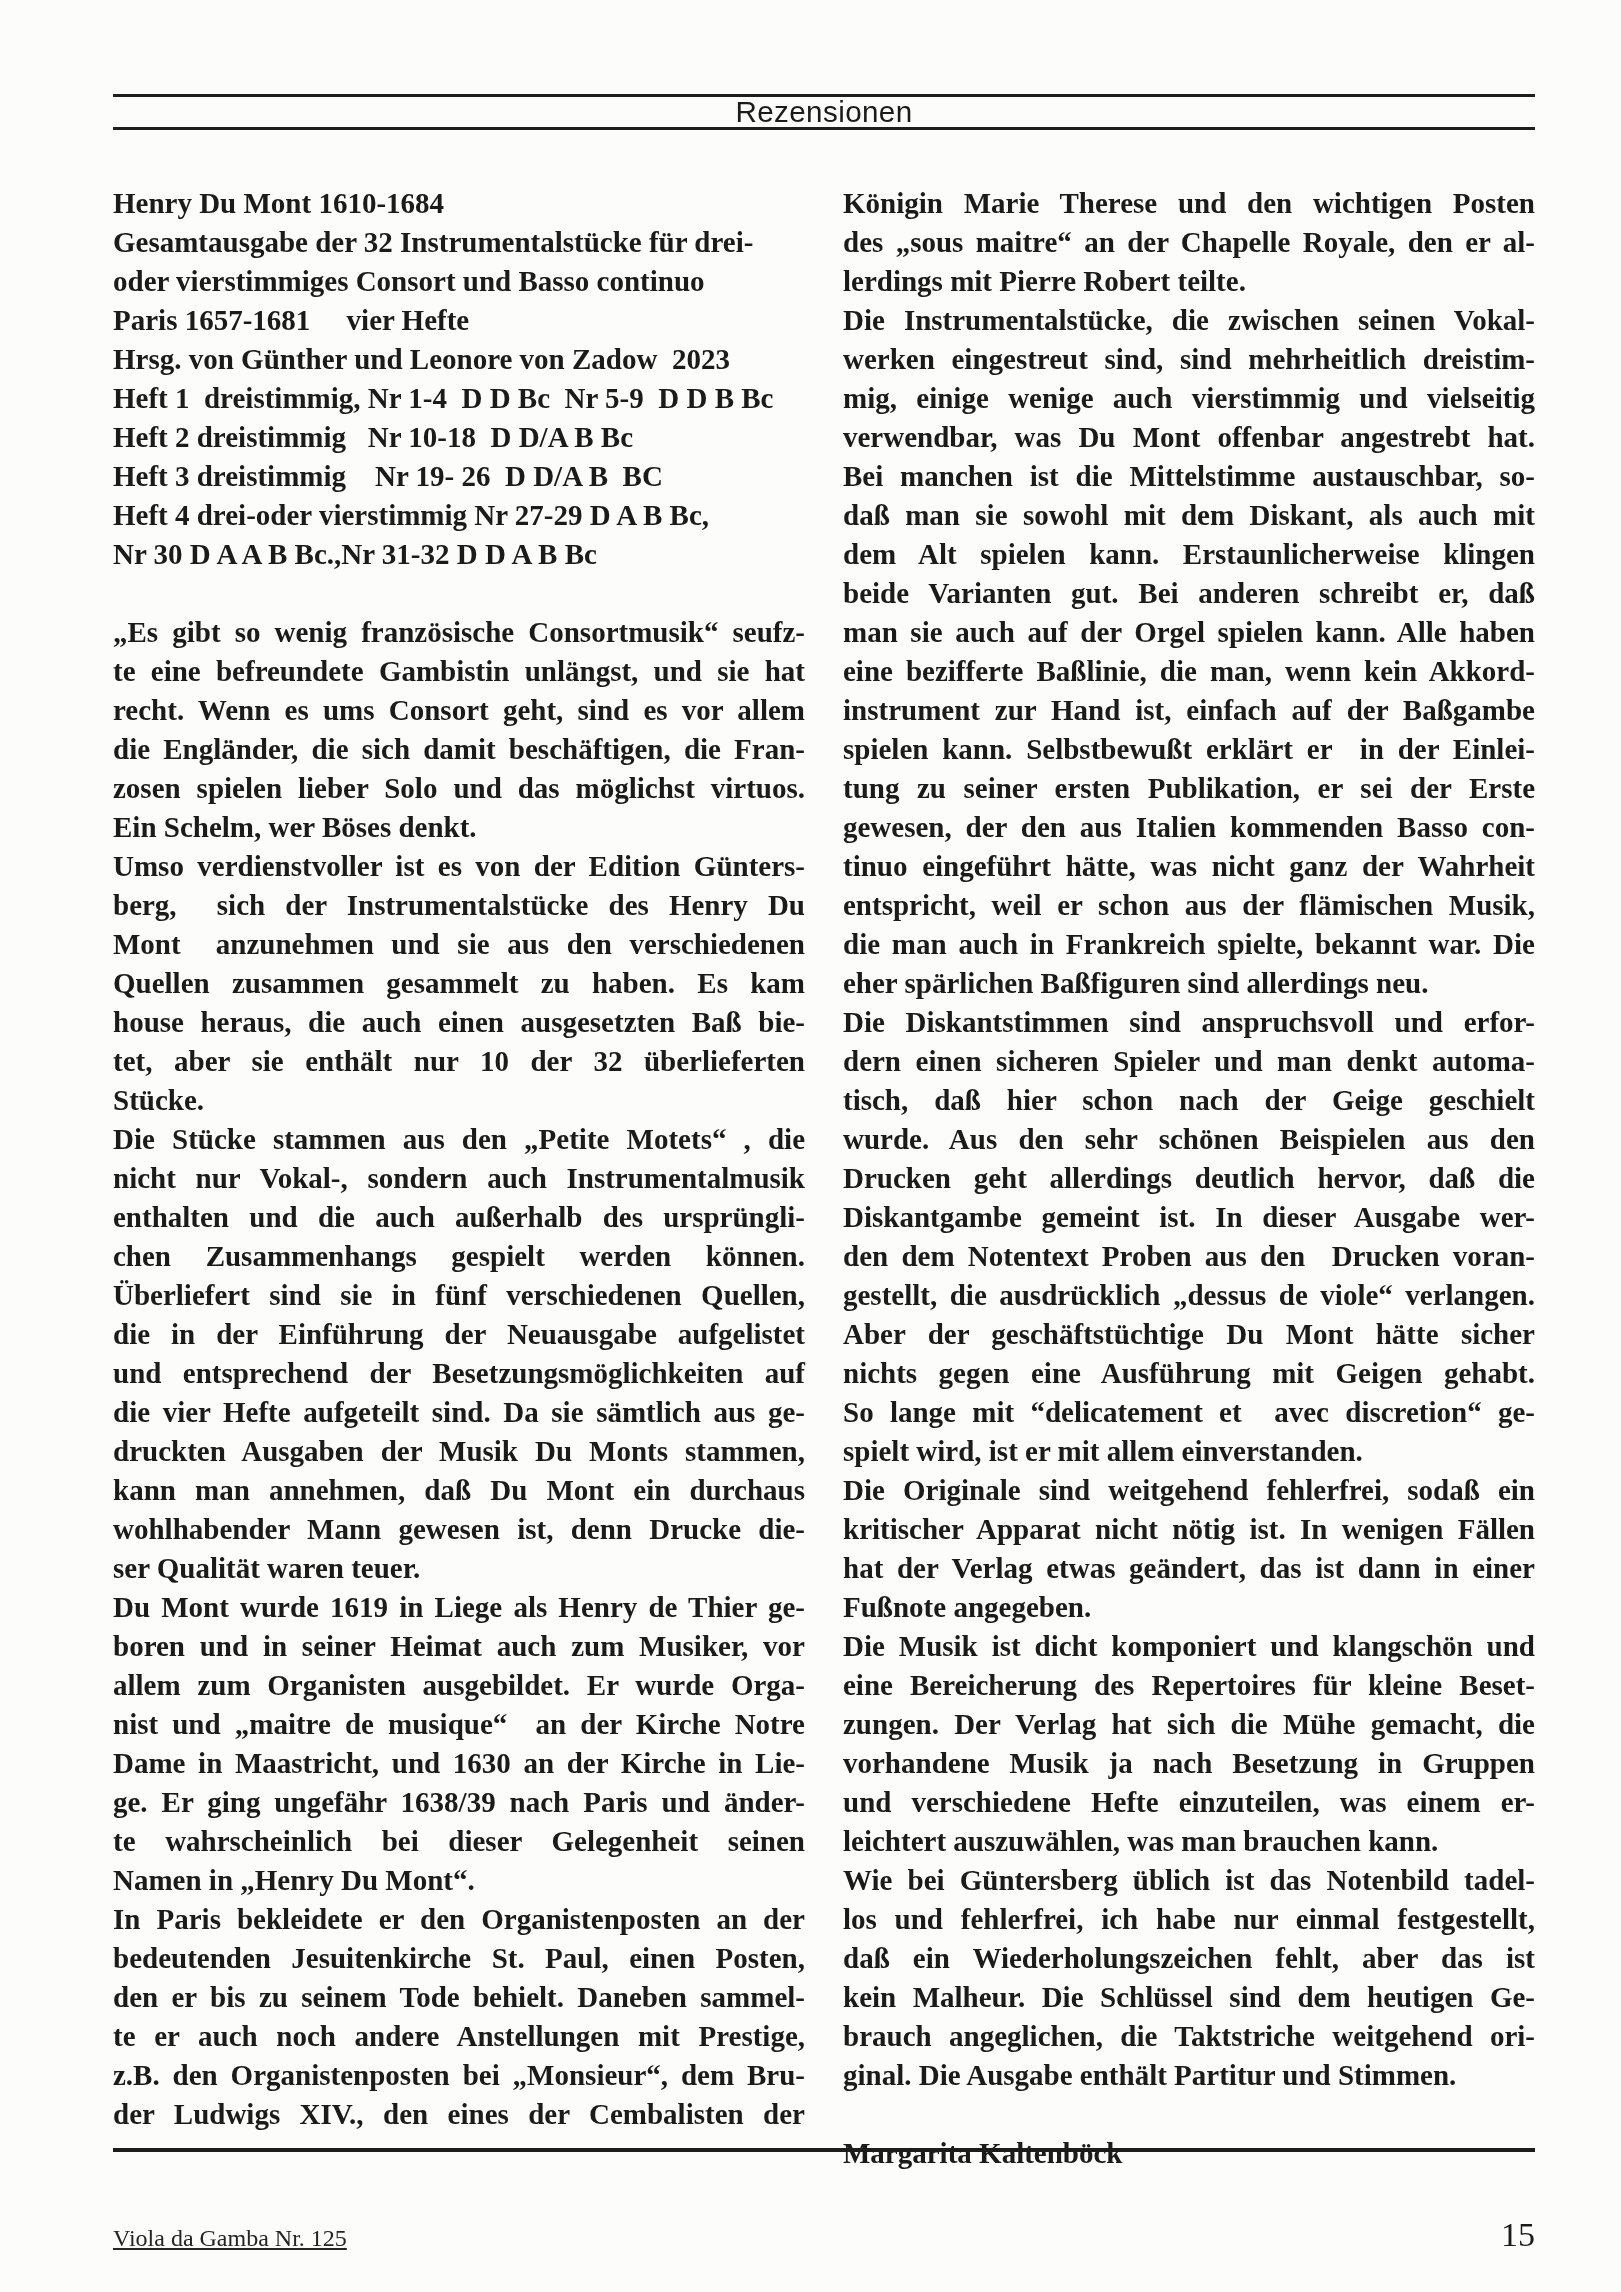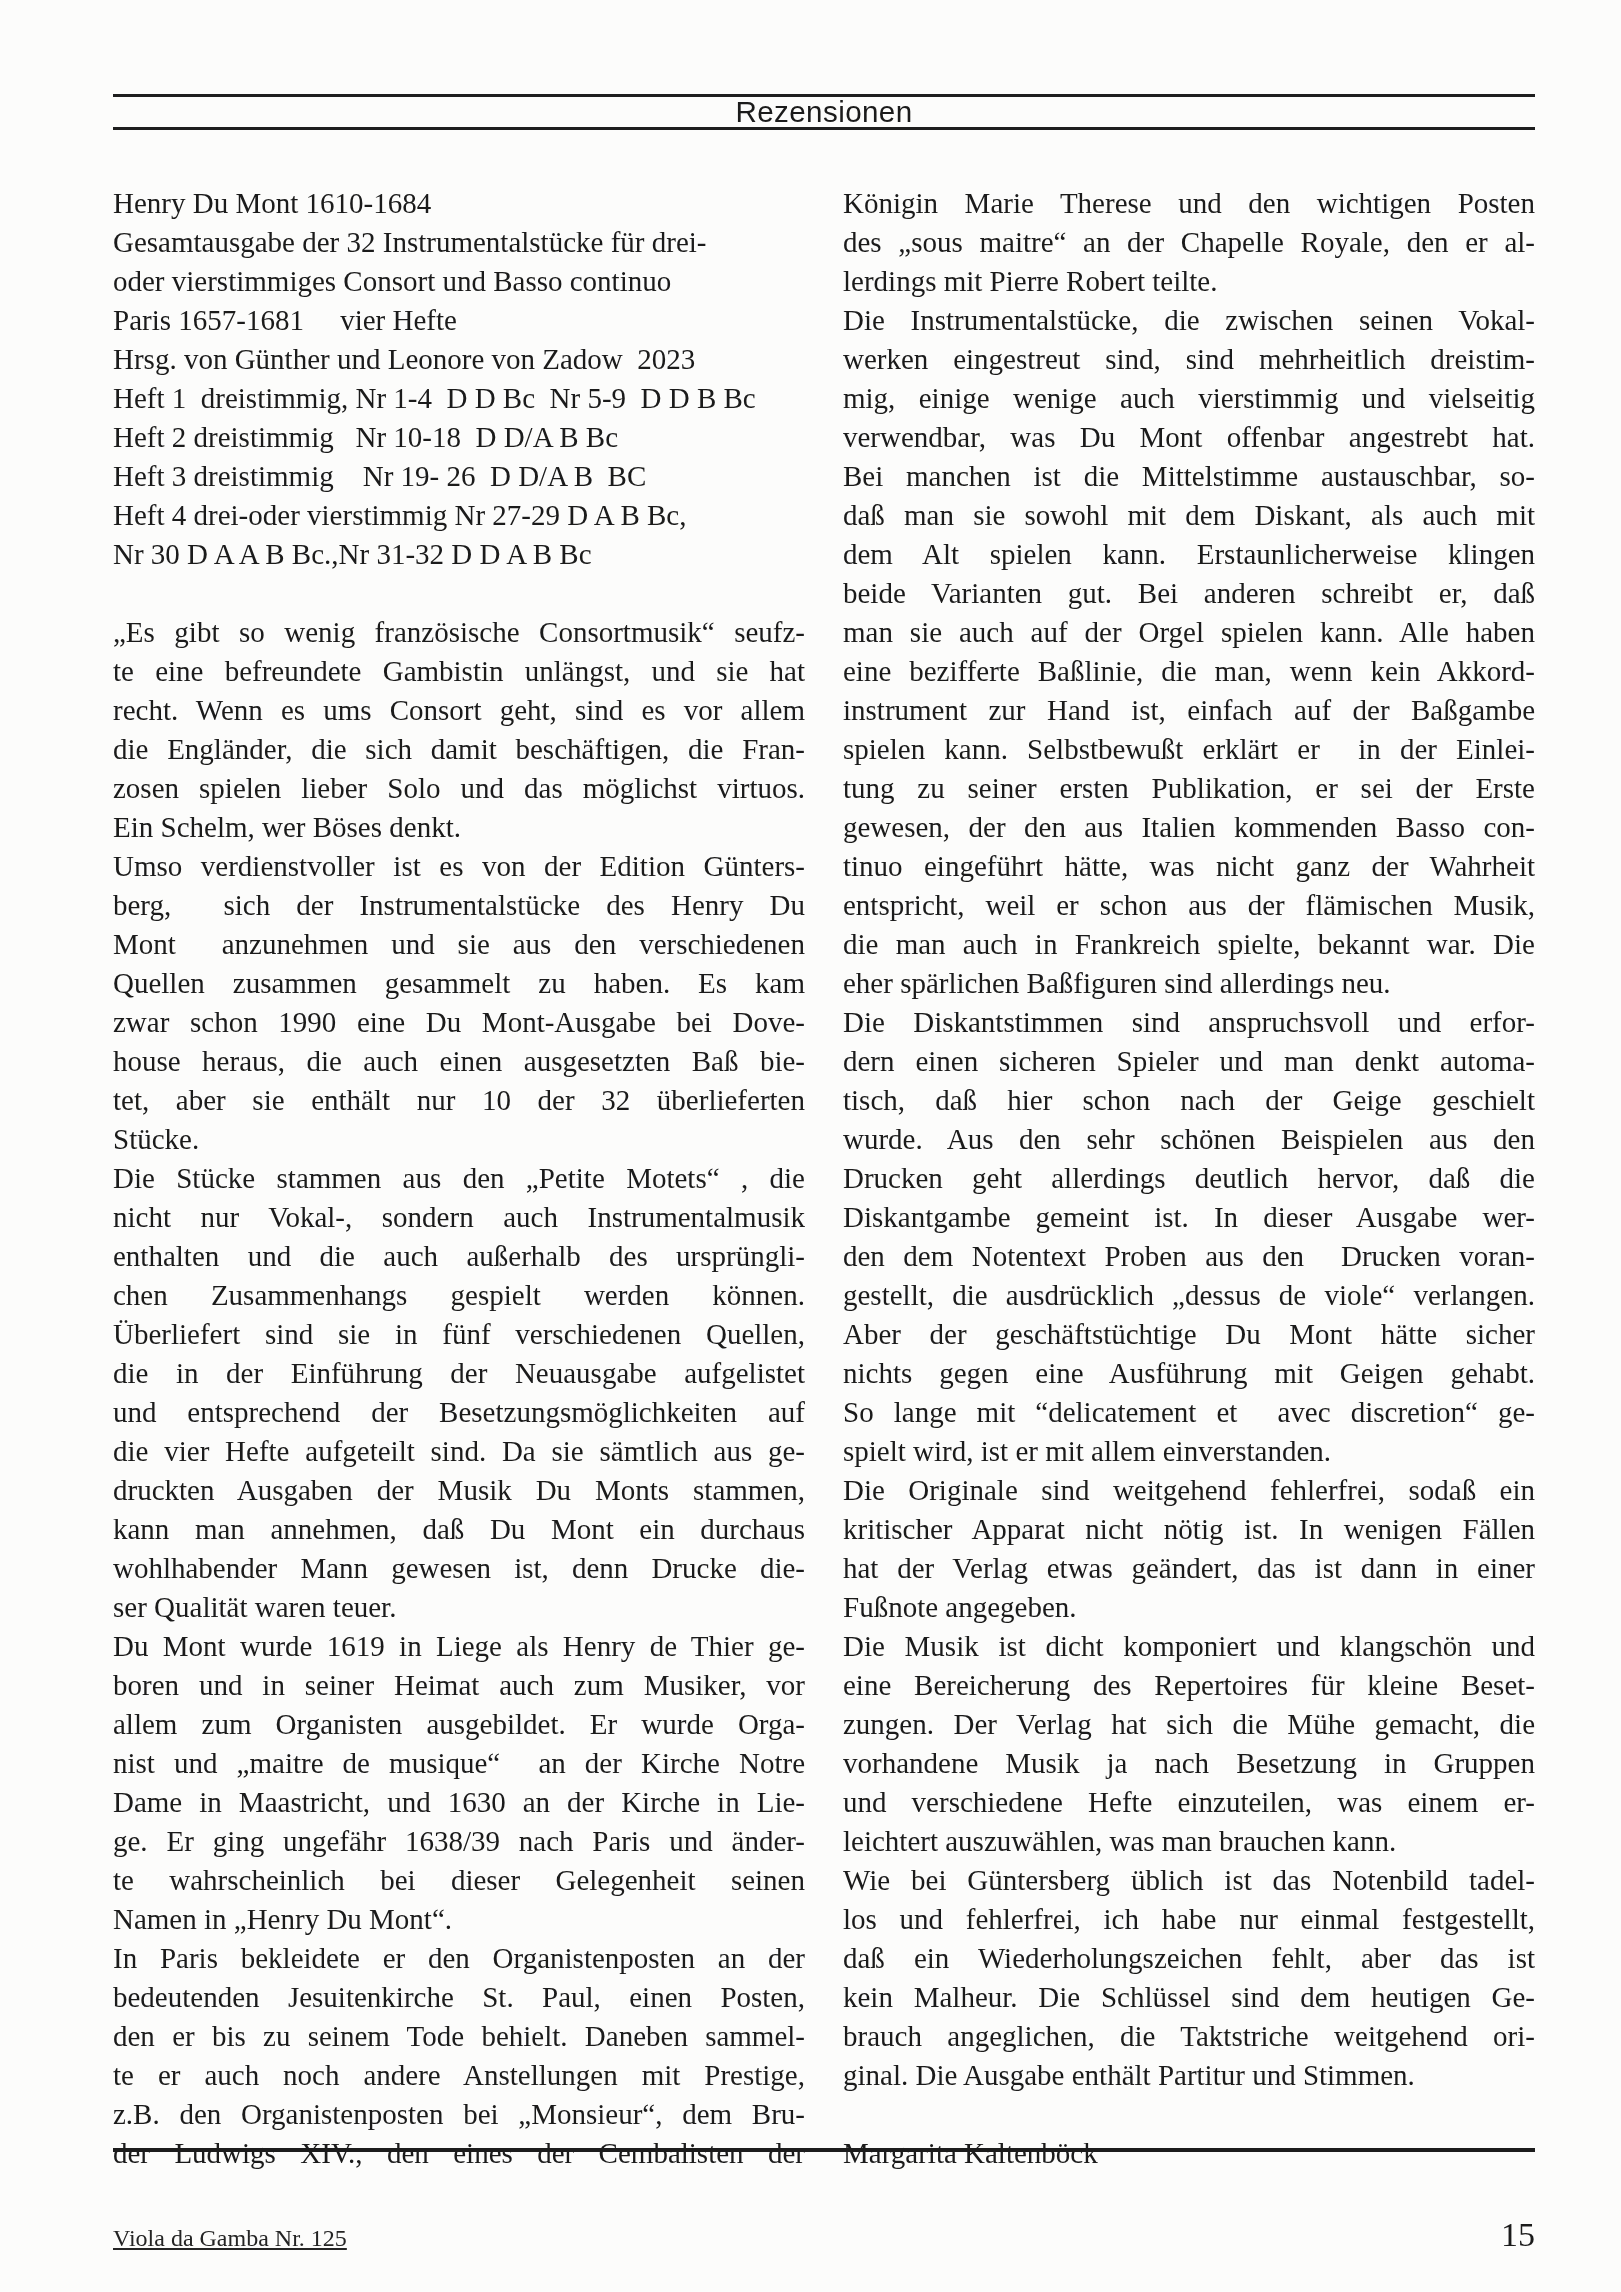--- a/index.html
+++ b/index.html
@@ -35,20 +35,21 @@
     position: absolute;
     top: 184px;
     left: 113px;
     width: 1422px;
     display: flex;
     gap: 38px;
   }
   .col {
     width: 692px;
     flex: 0 0 692px;
+    font-weight: bold;
   }
   .para {
     margin: 0;
   }
   .line {
     font-size: 29px;
     line-height: 39px;
     min-height: 39px;
     white-space: pre-wrap;
   }
@@ -113,21 +114,20 @@
         <div class="line just">recht. Wenn es ums Consort geht, sind es vor allem</div>
         <div class="line just">die Engländer, die sich damit beschäftigen, die Fran-</div>
         <div class="line just">zosen spielen lieber Solo und das möglichst virtuos.</div>
         <div class="line">Ein Schelm, wer Böses denkt.</div>
       </div>
       <div class="para">
         <div class="line just">Umso verdienstvoller ist es von der Edition Günters-</div>
         <div class="line just">berg,  sich der Instrumentalstücke des Henry Du</div>
         <div class="line just">Mont  anzunehmen und sie aus den verschiedenen</div>
         <div class="line just">Quellen zusammen gesammelt zu haben. Es kam</div>
-        <div class="line just">zwar schon 1990 eine Du Mont-Ausgabe bei Dove-</div>
         <div class="line just">house heraus, die auch einen ausgesetzten Baß bie-</div>
         <div class="line just">tet, aber sie enthält nur 10 der 32 überlieferten</div>
         <div class="line">Stücke.</div>
       </div>
       <div class="para">
         <div class="line just">Die Stücke stammen aus den „Petite Motets“ , die</div>
         <div class="line just">nicht nur Vokal-, sondern auch Instrumentalmusik</div>
         <div class="line just">enthalten und die auch außerhalb des ursprüngli-</div>
         <div class="line just">chen Zusammenhangs gespielt werden können.</div>
         <div class="line just">Überliefert sind sie in fünf verschiedenen Quellen,</div>

